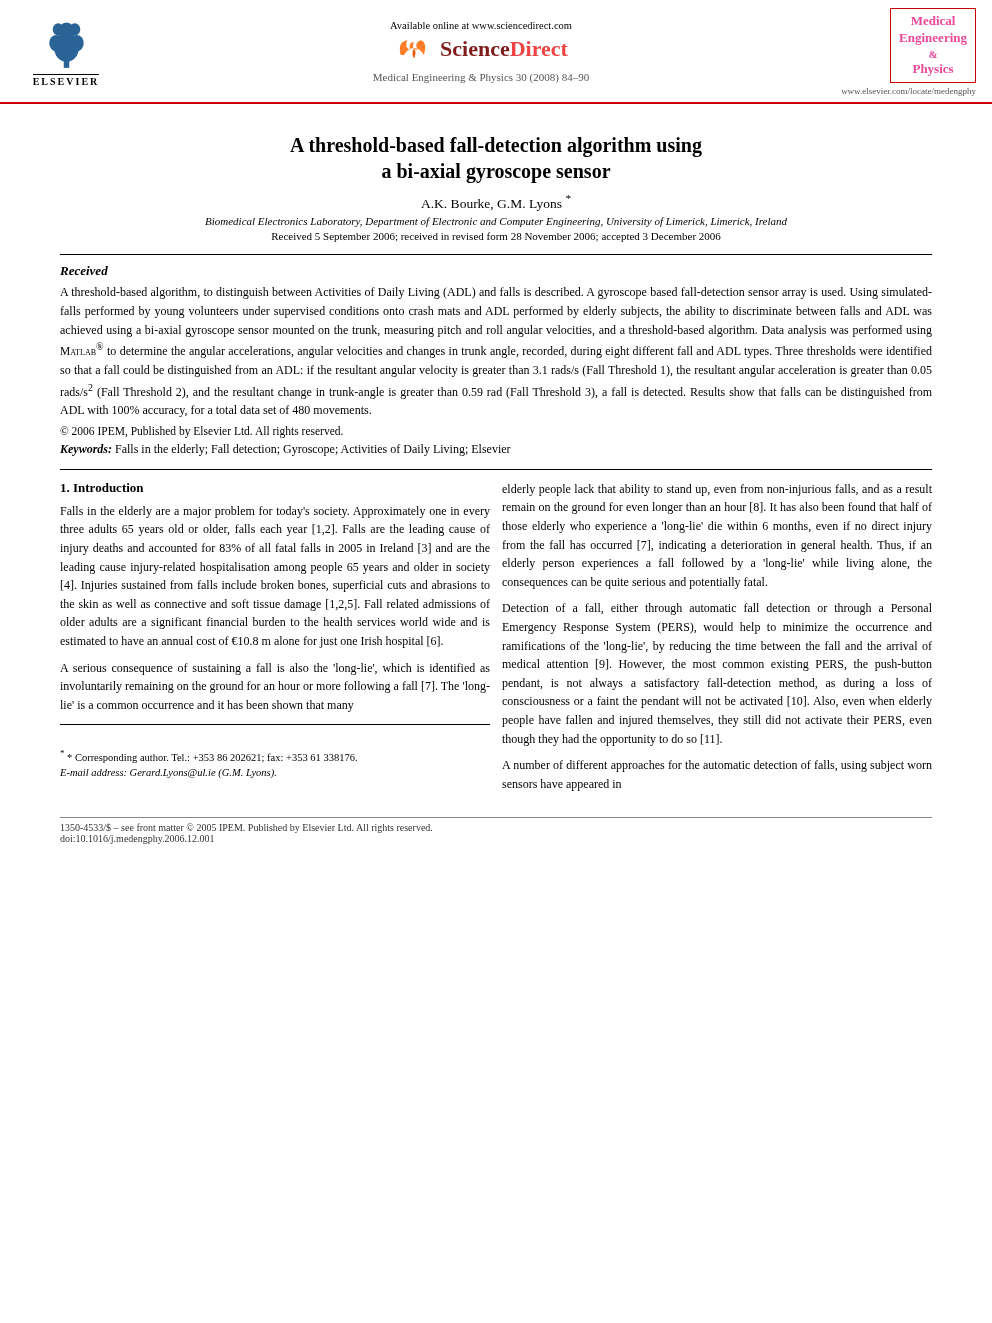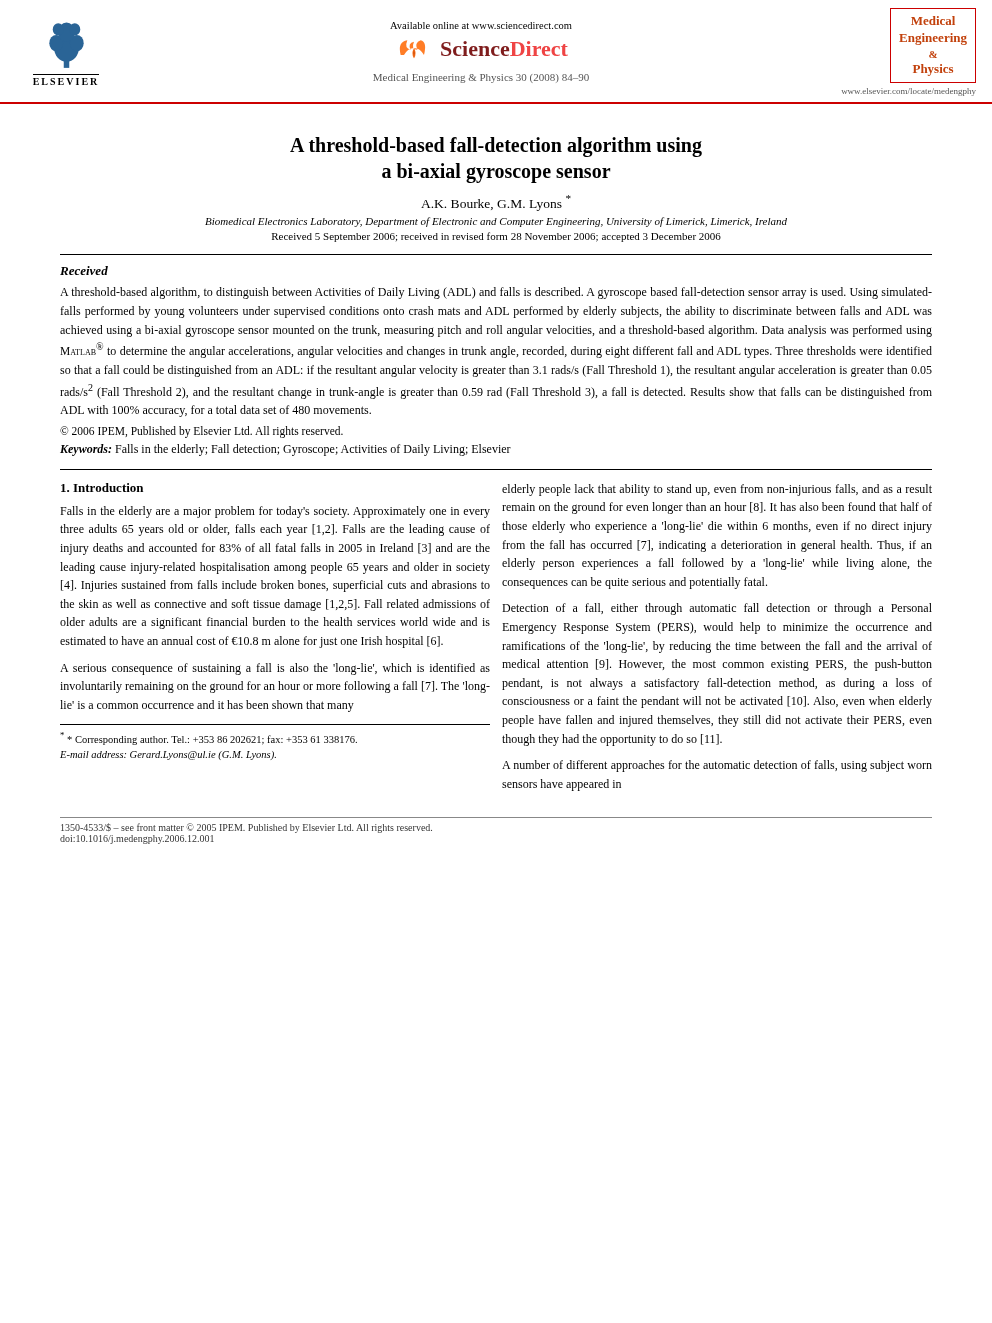--- a/index.html
+++ b/index.html
@@ -82,21 +82,21 @@
       display: flex;
       flex-direction: column;
       align-items: flex-end;
     }
     .med-eng-box {
       border: 1.5px solid #c00;
       padding: 4px 8px;
       text-align: center;
       font-size: 13px;
       font-weight: bold;
-      color: #c2410c;
+      color: #ec4899;
       line-height: 1.3;
       margin-bottom: 3px;
     }
     .med-eng-box .amp {
       font-size: 11px;
     }
     .elsevier-url {
       font-size: 9px;
       color: #555;
     }
@@ -195,21 +195,21 @@
       font-size: 12px;
       line-height: 1.55;
       text-align: justify;
       margin-bottom: 8px;
     }
 
     
     .footnote-area {
       border-top: 1px solid #000;
       margin-top: 10px;
-      padding-top: 4px;
+      padding-top: 22px;
     }
     .footnote-text {
       font-size: 10.5px;
       line-height: 1.45;
     }
     .footnote-text em {
       font-style: italic;
     }
 
     

